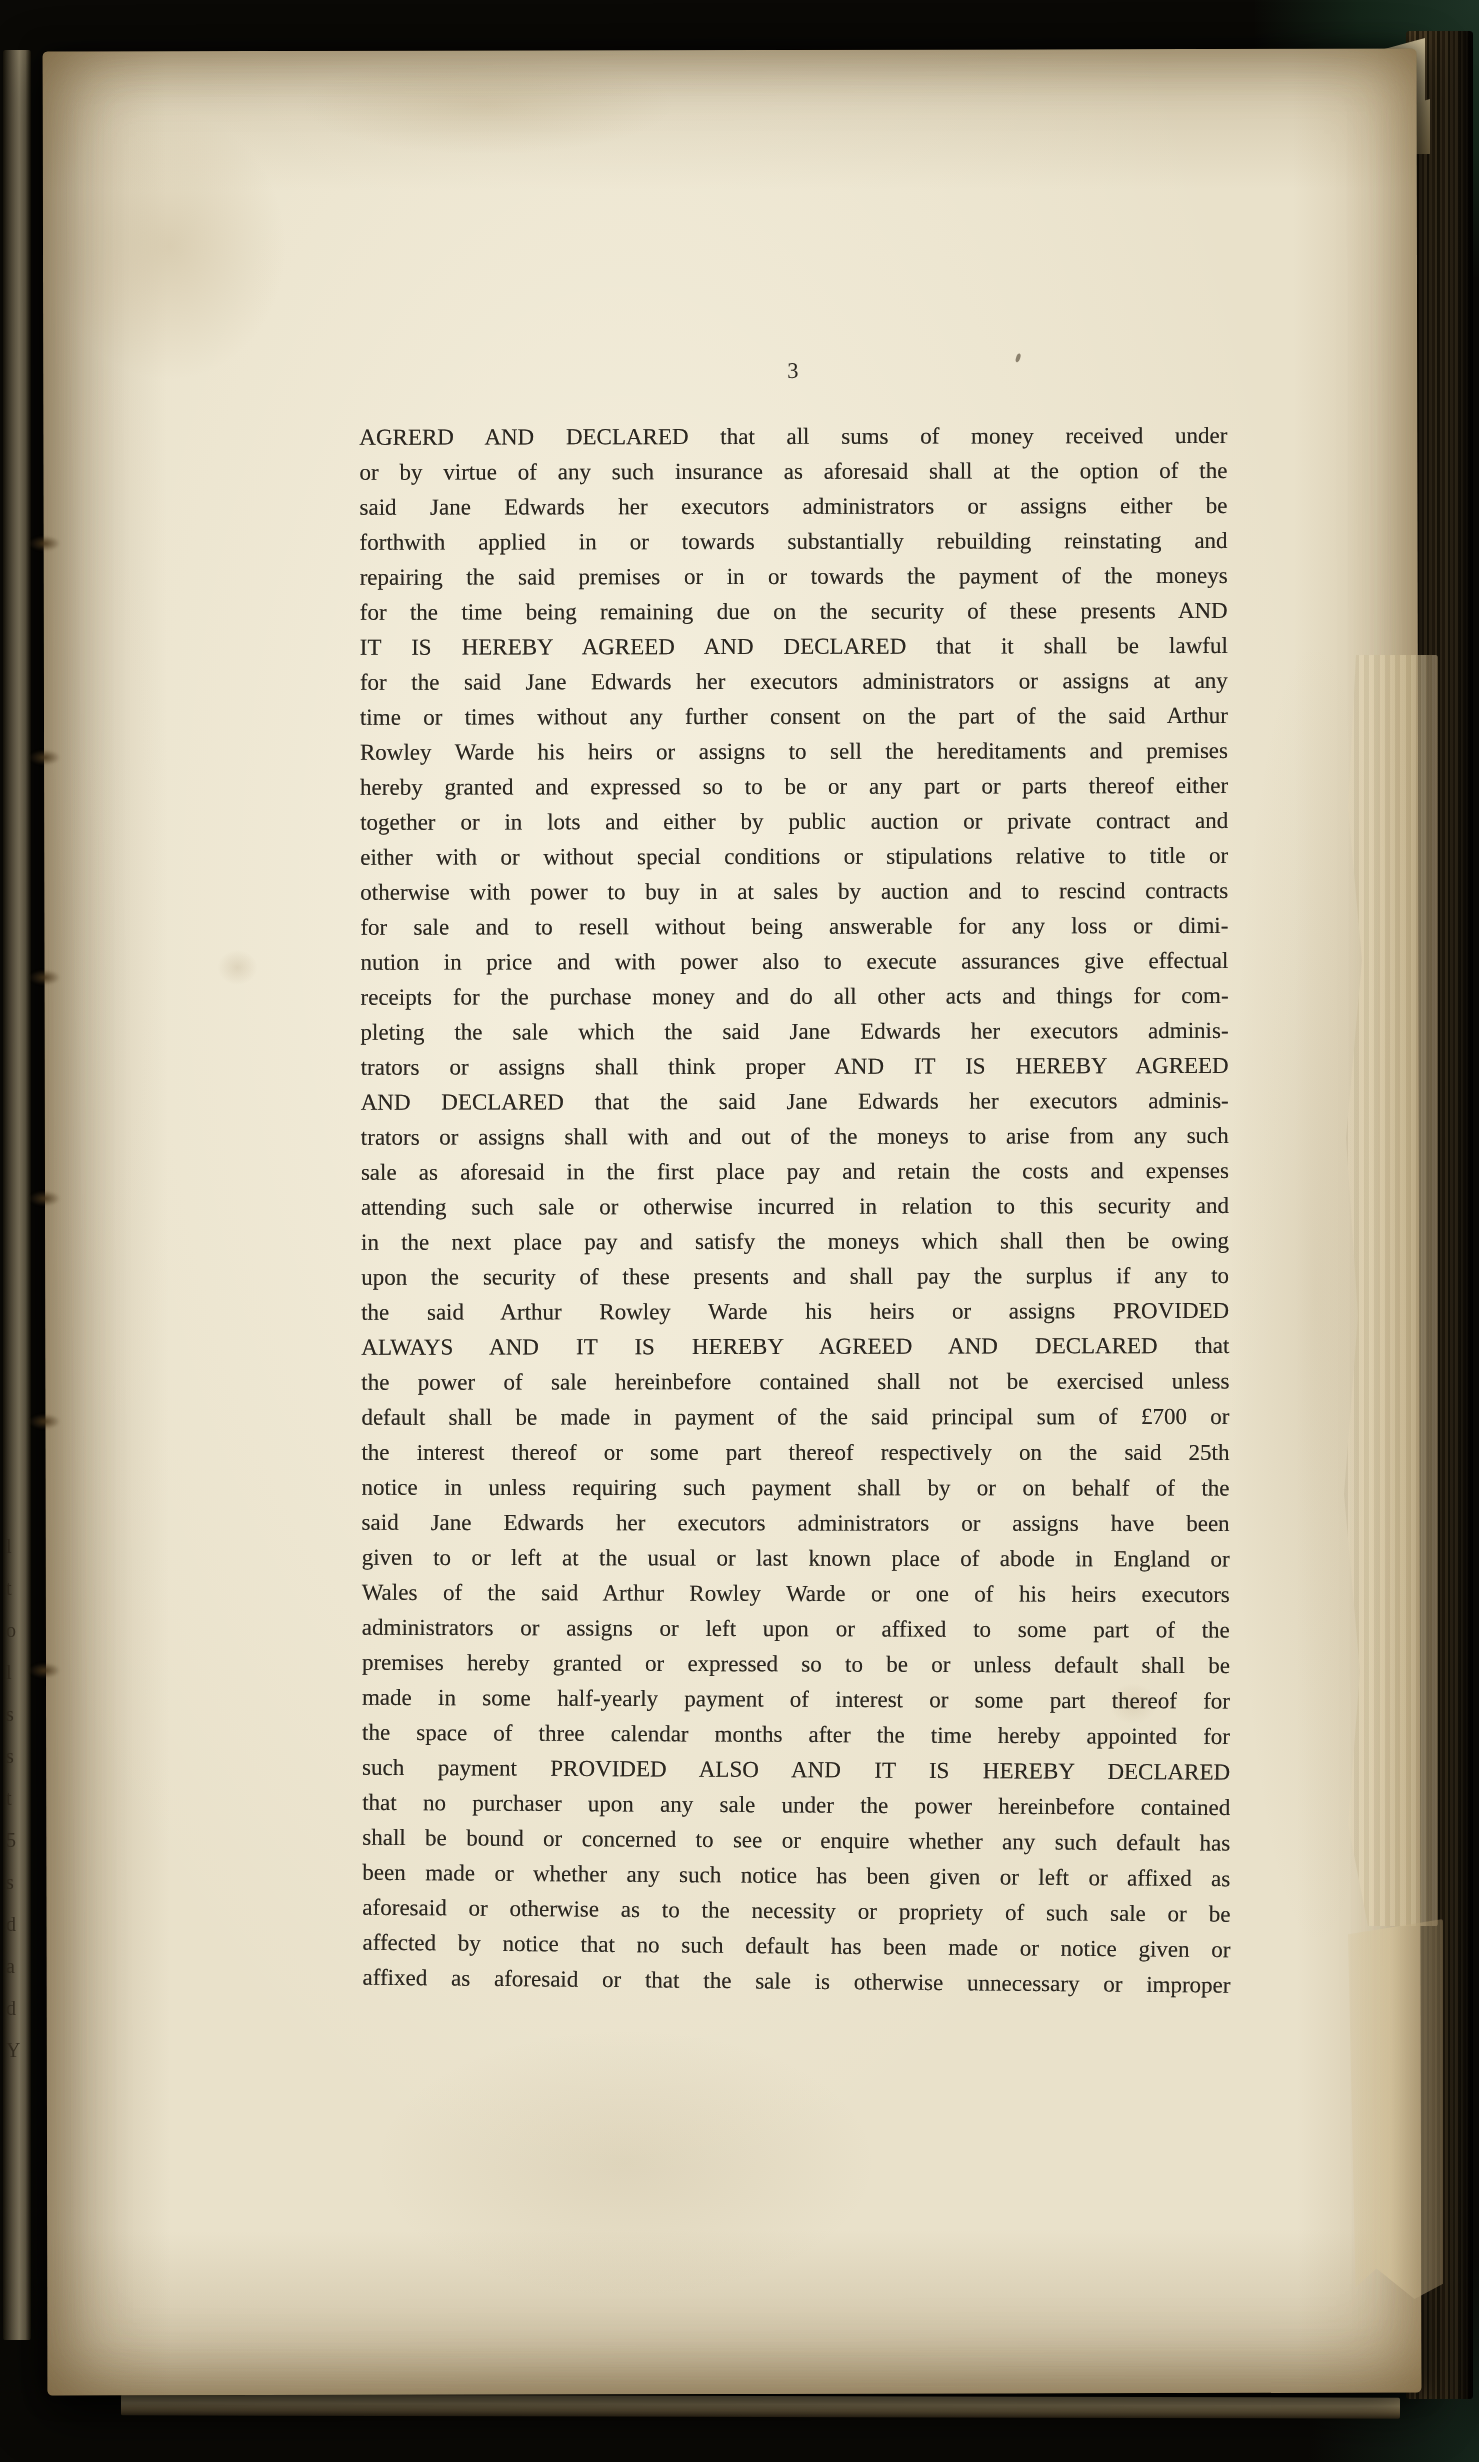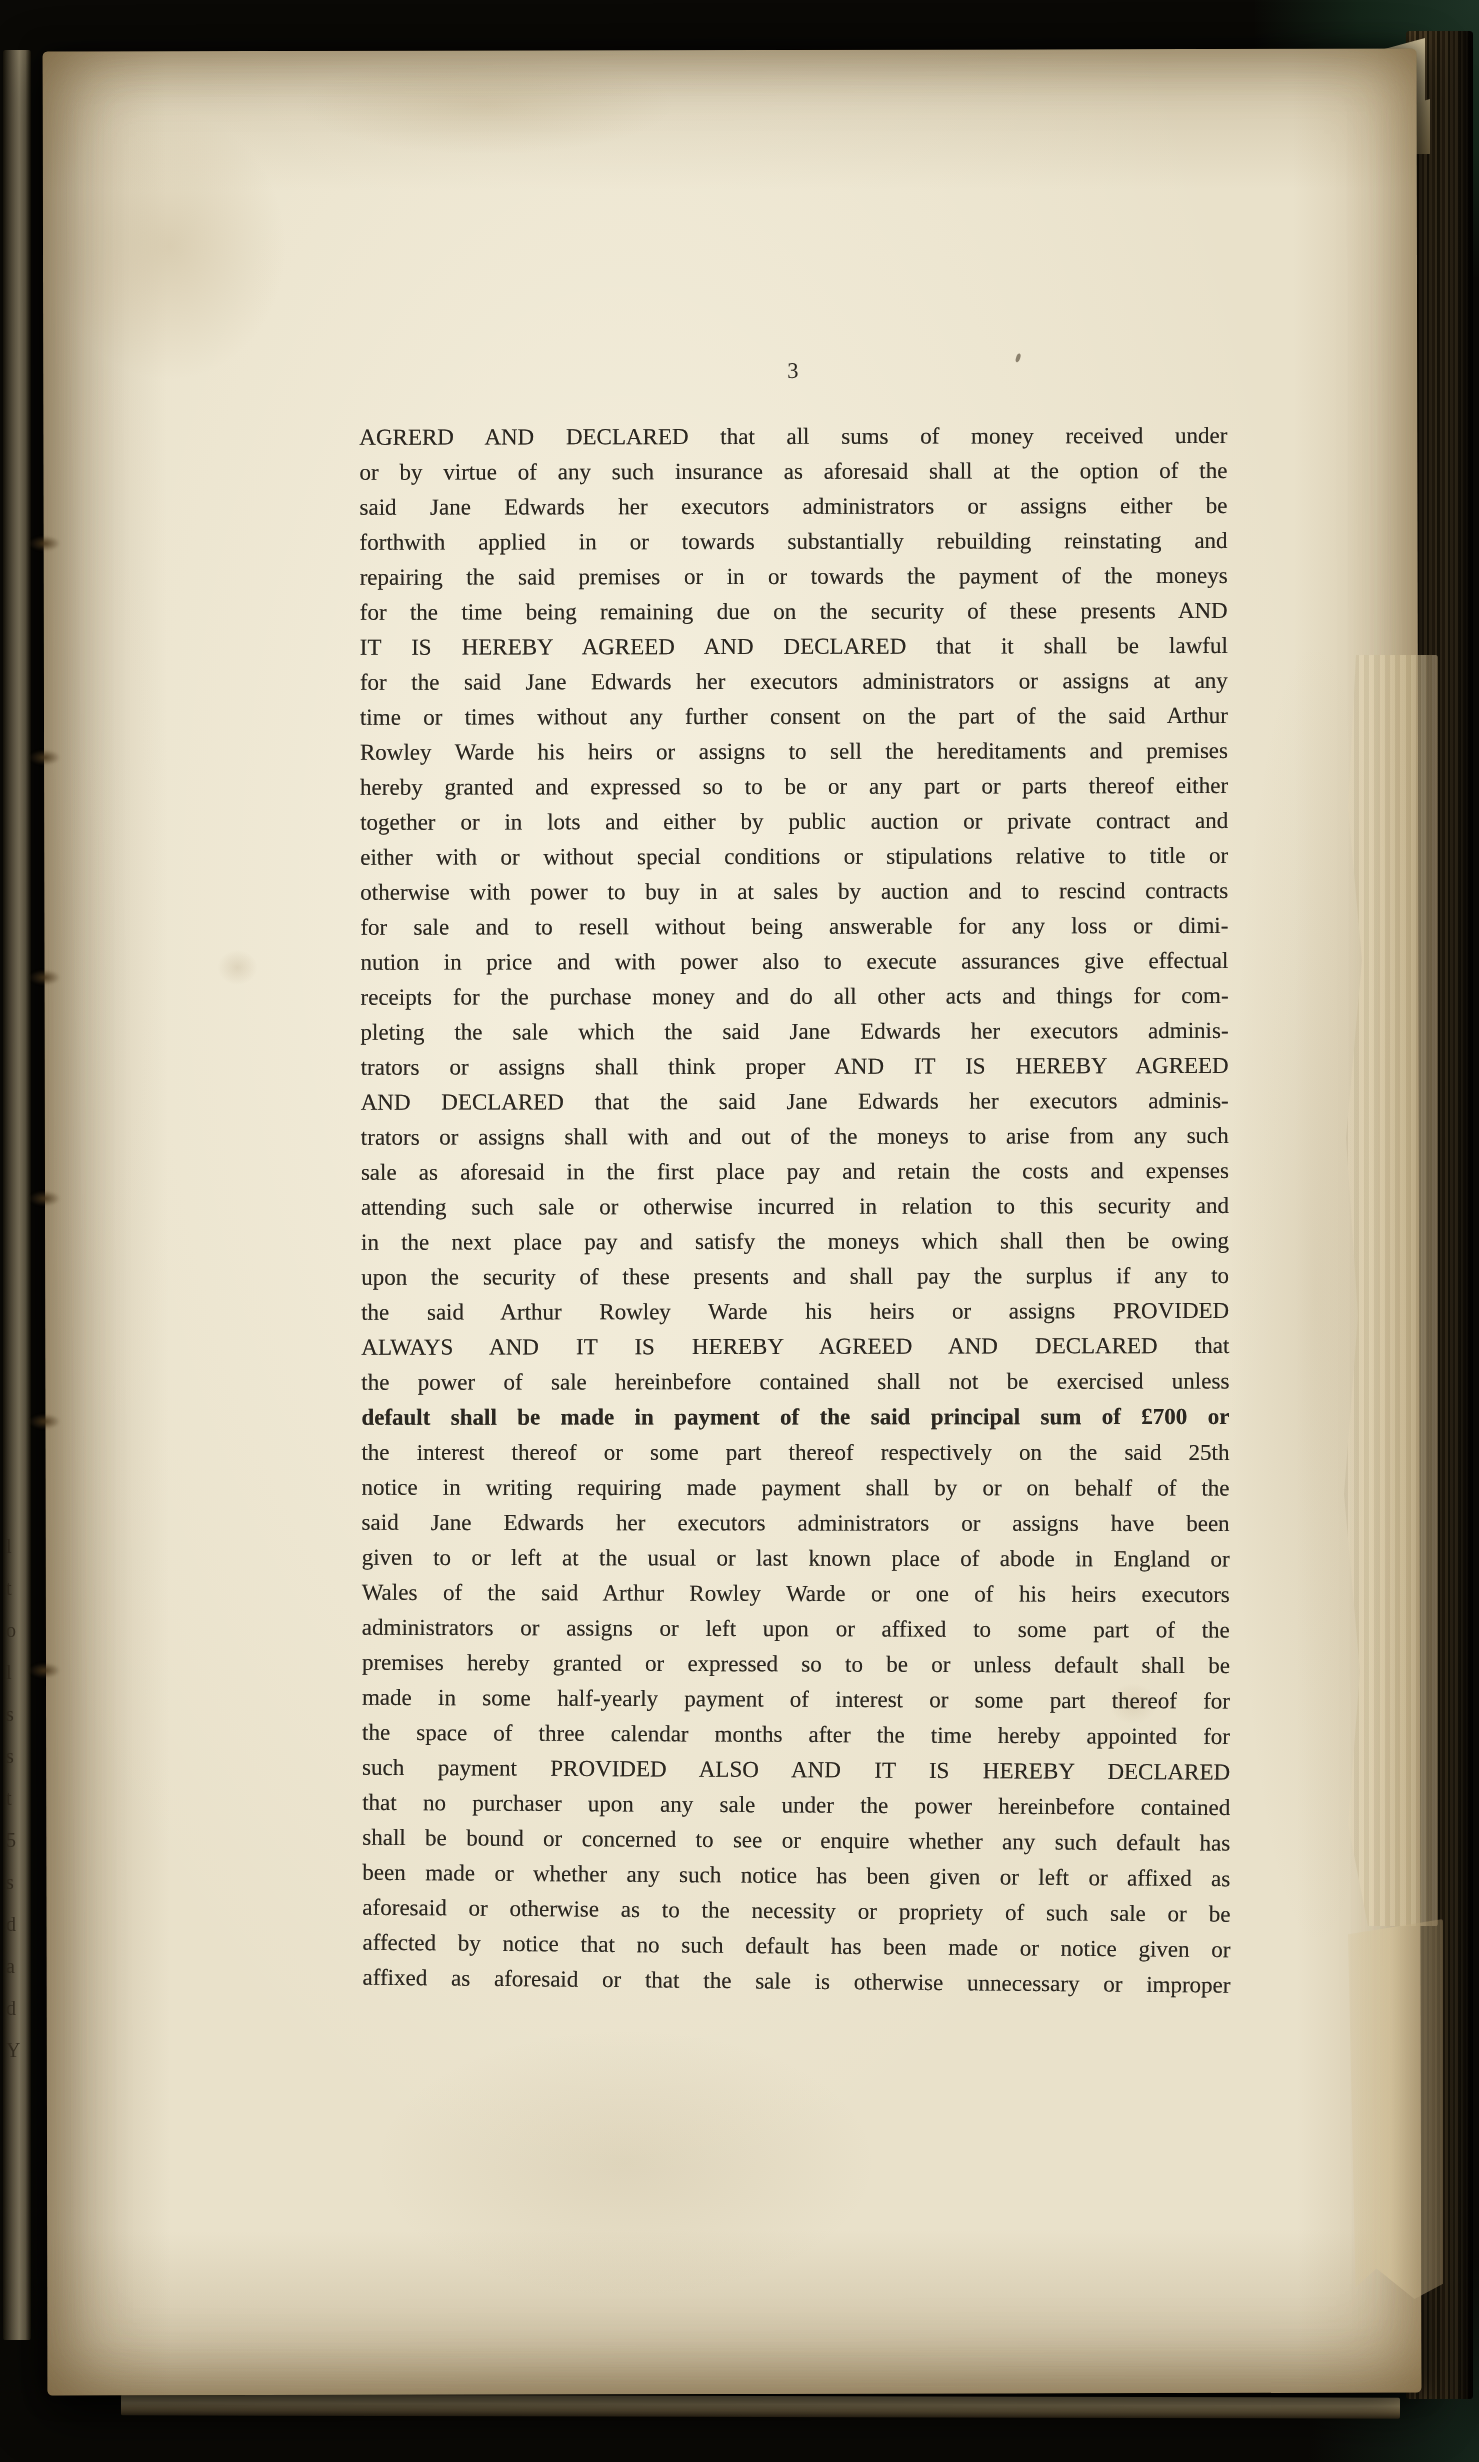--- a/index.html
+++ b/index.html
@@ -169,23 +169,23 @@
           <div class="tline" style="transform: rotate(0deg);">trators or assigns shall think proper AND IT IS HEREBY AGREED</div>
           <div class="tline" style="transform: rotate(0deg);">AND DECLARED that the said Jane Edwards her executors adminis-</div>
           <div class="tline" style="transform: rotate(0deg);">trators or assigns shall with and out of the moneys to arise from any such</div>
           <div class="tline" style="transform: rotate(0deg);">sale as aforesaid in the first place pay and retain the costs and expenses</div>
           <div class="tline" style="transform: rotate(0deg);">attending such sale or otherwise incurred in relation to this security and</div>
           <div class="tline" style="transform: rotate(0deg);">in the next place pay and satisfy the moneys which shall then be owing</div>
           <div class="tline" style="transform: rotate(0deg);">upon the security of these presents and shall pay the surplus if any to</div>
           <div class="tline" style="transform: rotate(0deg);">the said Arthur Rowley Warde his heirs or assigns PROVIDED</div>
           <div class="tline" style="transform: rotate(0deg);">ALWAYS AND IT IS HEREBY AGREED AND DECLARED that</div>
           <div class="tline" style="transform: rotate(0.034deg);">the power of sale hereinbefore contained shall not be exercised unless</div>
-          <div class="tline" style="transform: rotate(0.068deg); font-weight: bold;">default shall be made in payment of the said principal sum of £700 or</div>
+          <div class="tline" style="transform: rotate(0.068deg);">default shall be made in payment of the said principal sum of £700 or</div>
           <div class="tline" style="transform: rotate(0.102deg);">the interest thereof or some part thereof respectively on the said 25th</div>
-          <div class="tline" style="transform: rotate(0.17deg);">notice in writing requiring made payment shall by or on behalf of the</div>
+          <div class="tline" style="transform: rotate(0.17deg);">notice in unless requiring such payment shall by or on behalf of the</div>
           <div class="tline" style="transform: rotate(0.204deg);">said Jane Edwards her executors administrators or assigns have been</div>
           <div class="tline" style="transform: rotate(0.238deg);">given to or left at the usual or last known place of abode in England or</div>
           <div class="tline" style="transform: rotate(0.272deg);">Wales of the said Arthur Rowley Warde or one of his heirs executors</div>
           <div class="tline" style="transform: rotate(0.306deg);">administrators or assigns or left upon or affixed to some part of the</div>
           <div class="tline" style="transform: rotate(0.34deg);">premises hereby granted or expressed so to be or unless default shall be</div>
           <div class="tline" style="transform: rotate(0.374deg);">made in some half-yearly payment of interest or some part thereof for</div>
           <div class="tline" style="transform: rotate(0.408deg);">the space of three calendar months after the time hereby appointed for</div>
           <div class="tline" style="transform: rotate(0.442deg);">such payment PROVIDED ALSO AND IT IS HEREBY DECLARED</div>
           <div class="tline" style="transform: rotate(0.476deg);">that no purchaser upon any sale under the power hereinbefore contained</div>
           <div class="tline" style="transform: rotate(0.51deg);">shall be bound or concerned to see or enquire whether any such default has</div>

